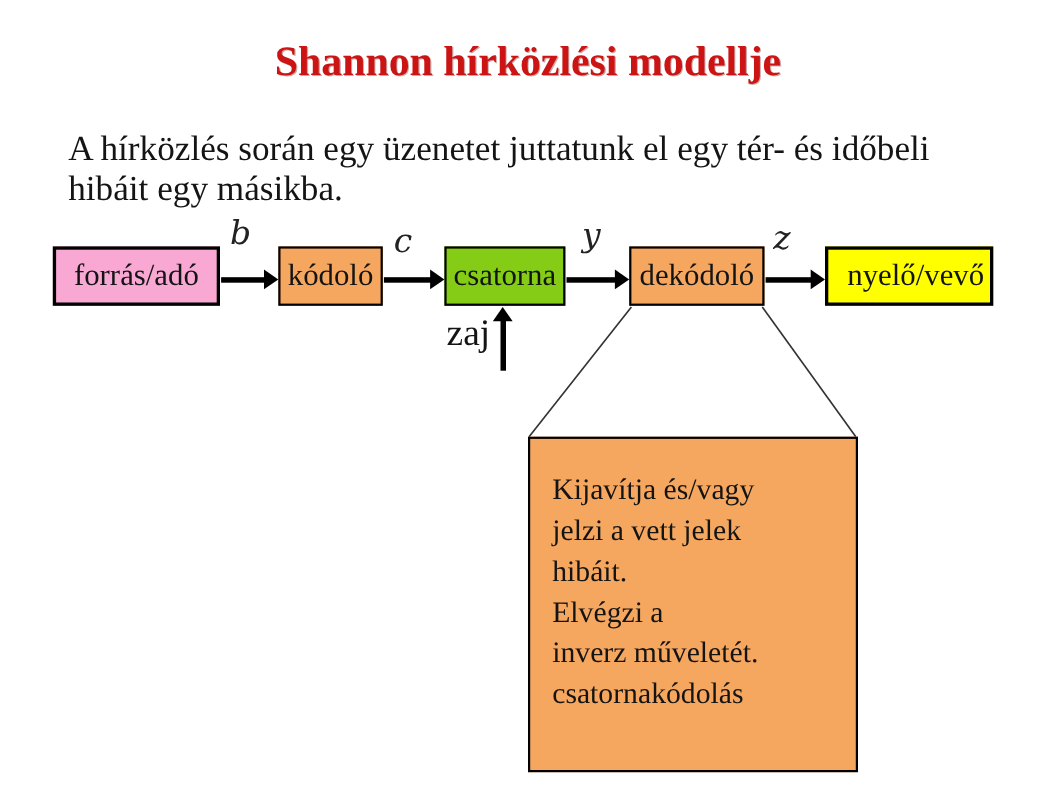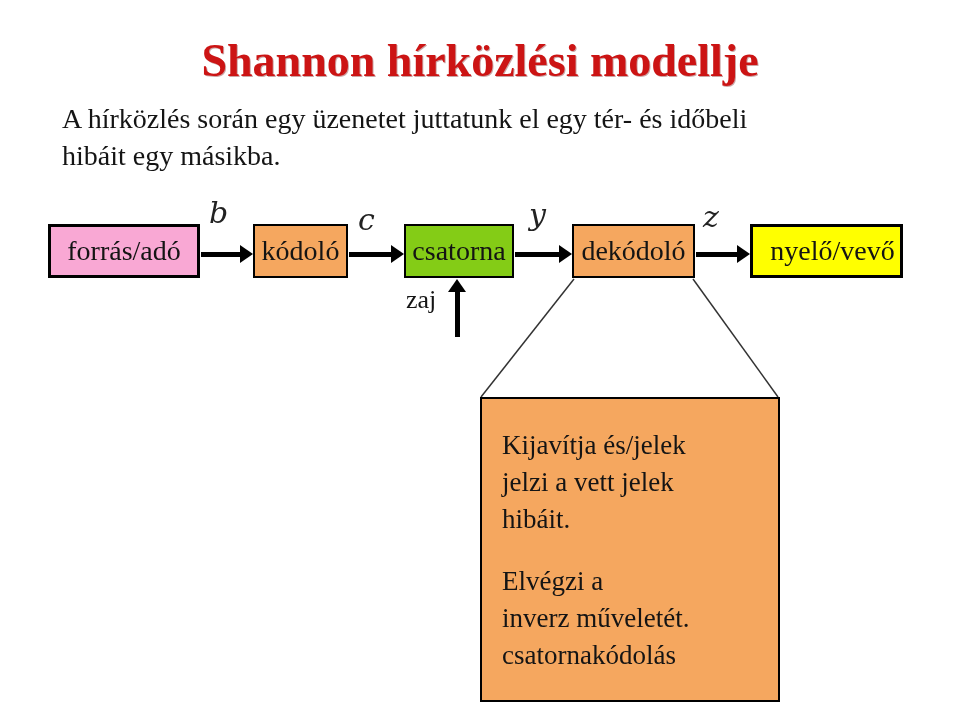--- a/index.html
+++ b/index.html
@@ -4,28 +4,28 @@
 <style>
   html, body { margin:0; padding:0; background:#ffffff; }
   .slide {
     position:relative; width:960px; height:720px; background:#ffffff;
     font-family:"Liberation Serif", serif; overflow:hidden;
   }
 
   
   .title {
     position:absolute; left:0; top:34px; width:100%;
-    text-align:center; font-size:46px; font-weight:bold;
+    text-align:center; font-size:38px; font-weight:bold;
     color:#cc1414; text-shadow:1px 1px 0 rgba(110,0,0,0.35);
   }
 
   
   .intro {
-    position:absolute; left:62px; top:100px;
-    font-size:28px; line-height:37px; color:#141414;
+    position:absolute; left:62px; top:116px;
+    font-size:32px; line-height:37px; color:#141414;
   }
 
   
   .dbox {
     position:absolute; top:224px; height:54px;
     border:2px solid #000; box-sizing:border-box;
     display:flex; align-items:center; justify-content:center;
     font-size:28px; color:#141414; white-space:nowrap;
   }
   .box-source  { left:48px;  width:152px; border-width:3px; }
@@ -50,42 +50,42 @@
   .hlbl {
     position:absolute; font-family:"DejaVu Serif", serif;
     font-style:italic; font-size:30px; color:#222;
   }
   .lbl-b { left:209px; top:195px; }
   .lbl-c { left:358px; top:202px; }
   .lbl-y { left:529px; top:197px; }
   .lbl-z { left:703px; top:199px; }
 
   
-  .zaj-label { position:absolute; left:406px; top:285px; font-size:26px; color:#141414; }
+  .zaj-label { position:absolute; left:406px; top:285px; font-size:34px; color:#141414; }
   .varrow { position:absolute; left:455px; top:291px; width:5px; height:46px; background:#000; }
   .varrow::before {
     content:""; position:absolute; top:-12px; left:-7px; width:0; height:0;
     border-bottom:13px solid #000;
     border-left:9px solid transparent; border-right:9px solid transparent;
   }
 
   
   .connectors {
     position:absolute; left:0; top:0; width:960px; height:720px;
     pointer-events:none;
   }
 
   
   .callout {
     position:absolute; left:480px; top:397px; width:300px; height:305px;
     border:2px solid #000; box-sizing:border-box;
     padding:28px 14px 0 20px;
   }
   .cline { font-size:27px; line-height:37px; color:#141414; }
-  .cpar + .cpar { margin-top:25px; }
+  .cpar + .cpar { }
 </style>
 </head>
 <body>
 
 <div class="slide">
 
   <div class="title">Shannon hírközlési modellje</div>
 
   <div class="intro">
     <div class="intro-line">A hírközlés során egy üzenetet juttatunk el egy tér- és időbeli</div>
@@ -121,21 +121,21 @@
   <div class="hlbl lbl-b">b</div>
   <div class="hlbl lbl-c">c</div>
   <div class="hlbl lbl-y">y</div>
   <div class="hlbl lbl-z">z</div>
 
   <div class="zaj-label">zaj</div>
   <div class="varrow"></div>
 
   <div class="callout" style="background-color: rgb(245, 167, 95);">
     <div class="cpar">
-      <div class="cline">Kijavítja és/jelek</div>
+      <div class="cline">Kijavítja és/vagy</div>
       <div class="cline">jelzi a vett jelek</div>
       <div class="cline">hibáit.</div>
     </div>
     <div class="cpar">
       <div class="cline">Elvégzi a</div>
       <div class="cline">inverz műveletét.</div>
       <div class="cline">csatornakódolás</div>
     </div>
   </div>
 

